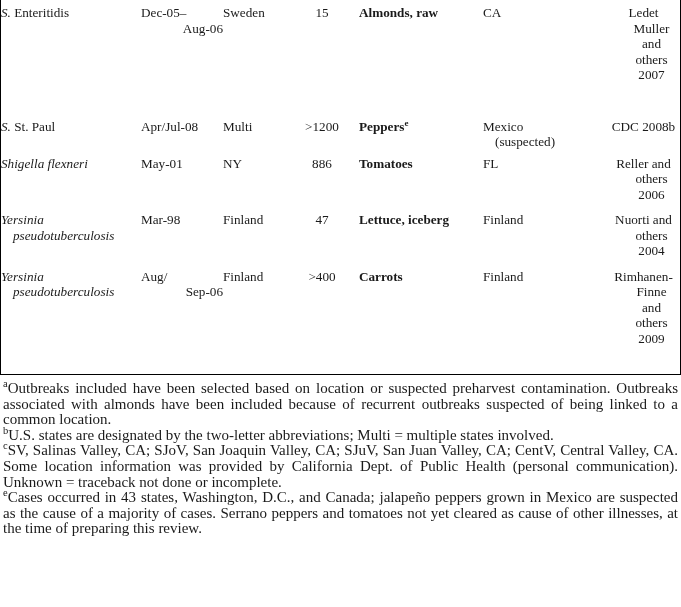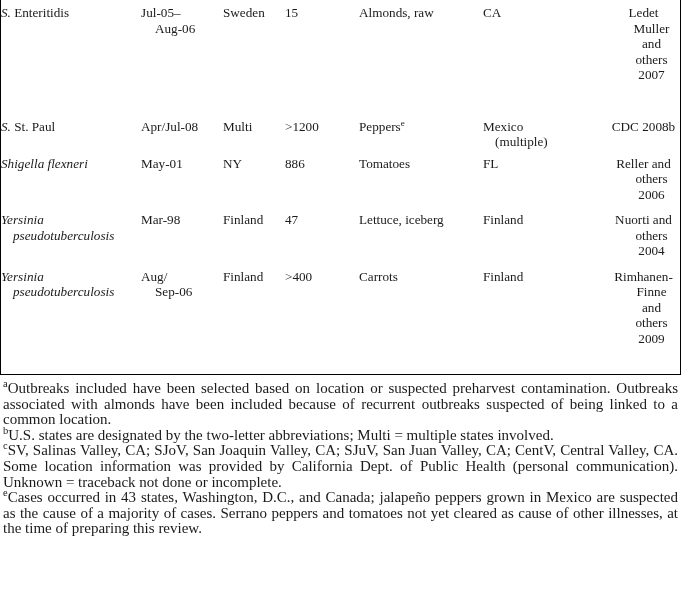--- a/index.html
+++ b/index.html
@@ -44,30 +44,30 @@
   col.c-date  { width: 82px;  }
   col.c-loc   { width: 62px;  }
   col.c-cases { width: 74px;  }
   col.c-food  { width: 124px; }
   col.c-src   { width: 122px; }
   col.c-ref   { width: 77px;  }
 
   .cell-org   { padding-left: 22px; padding-right: 4px; }
   .cell-date  { padding-left: 3px;  padding-right: 4px; }
   .cell-loc   { padding-left: 2px;  padding-right: 4px; }
-  .cell-cases { text-align: left;  padding-right: 12px; }
-  .cell-food  { padding-left: 4px;  padding-right: 4px; }
+  .cell-cases { text-align: center;  padding-right: 12px; }
+  .cell-food  { padding-left: 4px;  padding-right: 4px; font-weight: bold; }
   .cell-src   { padding-left: 3px;  padding-right: 4px; }
   .cell-ref   { padding-left: 4px;  padding-right: 6px; text-align: center; }
 
   .row-pad td { padding-top: 9px; }
   tr.r-first td { padding-top: 5px; }
 
   .it { font-style: italic; }
-  .ind { display: block; padding-left: 14px; }
+  .ind { display: block; padding-left: 14px; text-align: right; }
   .ind2 { display: block; padding-left: 12px; }
   .cont { display: block; padding-left: 16px; }
   .cont-sm { display: block; padding-left: 12px; }
   sup {
     font-size: 0.68em;
     vertical-align: super;
     line-height: 0;
   }
 
   
@@ -96,35 +96,35 @@
         <col class="c-loc">
         <col class="c-cases">
       <col class="c-food">
         <col class="c-src">
         <col class="c-ref">
     </colgroup>
     <tbody>
 
       <tr class="r-first">
         <td class="cell-org"><span class="it">S.</span><span> Enteritidis</span></td>
-        <td class="cell-date"><span>Jul-05–</span><span class="ind">Aug-06</span></td>
+        <td class="cell-date"><span>Dec-05–</span><span class="ind">Aug-06</span></td>
         <td class="cell-loc">Sweden</td>
         <td class="cell-cases">15</td>
         <td class="cell-food"><span>Almonds, raw</span></td>
         <td class="cell-src"><span>CA</span></td>
         <td class="cell-ref"><span>Ledet</span><span class="cont">Muller</span><span class="cont">and</span><span class="cont">others</span><span class="cont">2007</span></td>
       </tr>
 
       <tr class="row-pad" style="height:38px">
         <td class="cell-org" style="padding-top:36px"><span class="it">S.</span><span> St. Paul</span></td>
         <td class="cell-date" style="padding-top:36px"><span>Apr/Jul-08</span></td>
         <td class="cell-loc" style="padding-top:36px">Multi</td>
         <td class="cell-cases" style="padding-top:36px">&gt;1200</td>
         <td class="cell-food" style="padding-top:36px"><span>Peppers</span><sup>e</sup></td>
-        <td class="cell-src" style="padding-top:36px"><span>Mexico</span><span class="cont-sm">(multiple)</span></td>
+        <td class="cell-src" style="padding-top:36px"><span>Mexico</span><span class="cont-sm">(suspected)</span></td>
         <td class="cell-ref" style="padding-top:36px"><span>CDC 2008b</span></td>
       </tr>
 
       <tr>
         <td class="cell-org" style="padding-top:6px"><span class="it">Shigella flexneri</span></td>
         <td class="cell-date" style="padding-top:6px"><span>May-01</span></td>
         <td class="cell-loc" style="padding-top:6px">NY</td>
         <td class="cell-cases" style="padding-top:6px">886</td>
         <td class="cell-food" style="padding-top:6px"><span>Tomatoes</span></td>
         <td class="cell-src" style="padding-top:6px"><span>FL</span></td>

